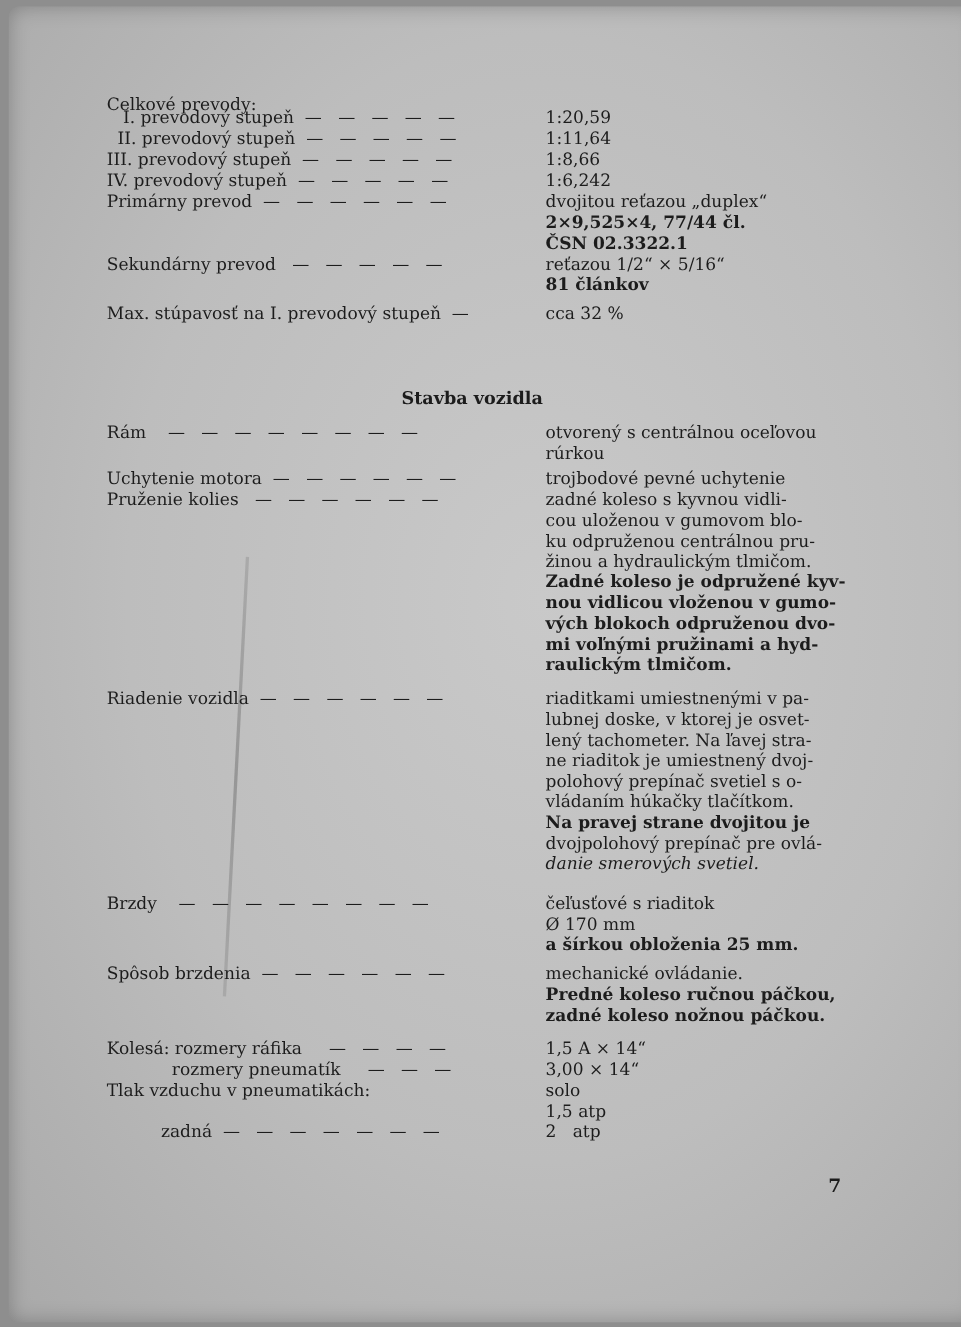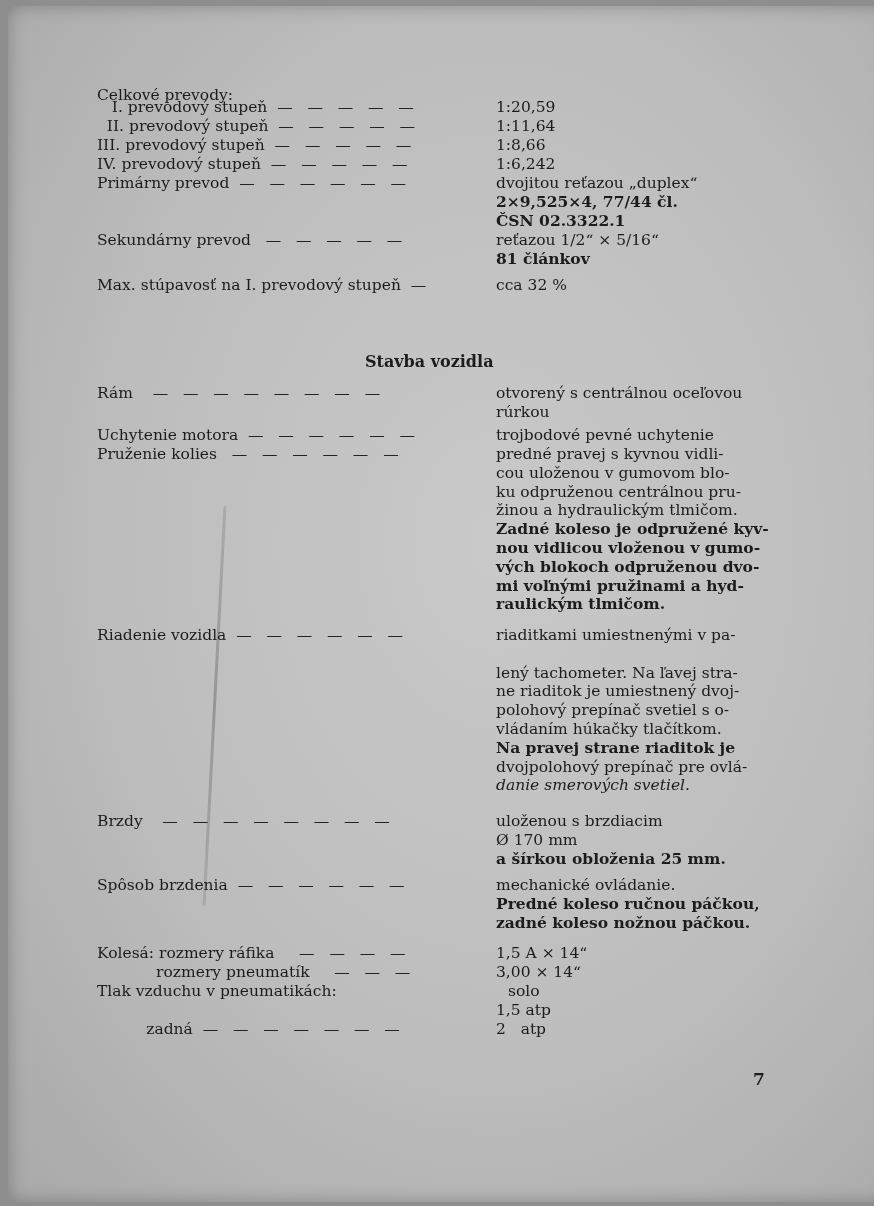--- a/index.html
+++ b/index.html
@@ -63,48 +63,49 @@
     <div class="row val" style="top: 225px; white-space: pre;">reťazou 1/2“ × 5/16“</div>
     <div class="row val bold" style="top: 244px; white-space: pre;">81 článkov</div>
     <div class="row lbl" style="top: 270px; white-space: pre;">Max. stúpavosť na I. prevodový stupeň  —</div>
     <div class="row val" style="top: 270px; white-space: pre;">cca 32 %</div>
     <div class="row lbl" style="top: 378px; white-space: pre;">Rám    —   —   —   —   —   —   —   —</div>
     <div class="row val" style="top: 378px; white-space: pre;">otvorený s centrálnou oceľovou</div>
     <div class="row val" style="top: 396.8px; white-space: pre;">rúrkou</div>
     <div class="row lbl" style="top: 420px; white-space: pre;">Uchytenie motora  —   —   —   —   —   —</div>
     <div class="row val" style="top: 420px; white-space: pre;">trojbodové pevné uchytenie</div>
     <div class="row lbl" style="top: 439px; white-space: pre;">Pruženie kolies   —   —   —   —   —   —</div>
-    <div class="row val" style="top: 439px; white-space: pre;">predné pravej s kyvnou vidli-</div>
+    <div class="row val" style="top: 439px; white-space: pre;">zadné koleso s kyvnou vidli-</div>
     <div class="row val" style="top: 457.8px; white-space: pre;">cou uloženou v gumovom blo-</div>
     <div class="row val" style="top: 476.6px; white-space: pre;">ku odpruženou centrálnou pru-</div>
     <div class="row val" style="top: 495.4px; white-space: pre;">žinou a hydraulickým tlmičom.</div>
     <div class="row val bold" style="top: 514.2px; white-space: pre;">Zadné koleso je odpružené kyv-</div>
     <div class="row val bold" style="top: 533px; white-space: pre;">nou vidlicou vloženou v gumo-</div>
     <div class="row val bold" style="top: 551.8px; white-space: pre;">vých blokoch odpruženou dvo-</div>
     <div class="row val bold" style="top: 570.6px; white-space: pre;">mi voľnými pružinami a hyd-</div>
     <div class="row val bold" style="top: 589.4px; white-space: pre;">raulickým tlmičom.</div>
     <div class="row lbl" style="top: 620px; white-space: pre;">Riadenie vozidla  —   —   —   —   —   —</div>
     <div class="row val" style="top: 620px; white-space: pre;">riaditkami umiestnenými v pa-</div>
+    <div class="row val" style="top: 638.8px; white-space: pre;">lubnej doske, v ktorej je osvet-</div>
     <div class="row val" style="top: 657.6px; white-space: pre;">lený tachometer. Na ľavej stra-</div>
     <div class="row val" style="top: 676.4px; white-space: pre;">ne riaditok je umiestnený dvoj-</div>
     <div class="row val" style="top: 695.2px; white-space: pre;">polohový prepínač svetiel s o-</div>
     <div class="row val" style="top: 714px; white-space: pre;">vládaním húkačky tlačítkom.</div>
-    <div class="row val bold" style="top: 732.8px; white-space: pre;">Na pravej strane riaditok je</div>
+    <div class="row val bold" style="top: 732.8px; white-space: pre;">Na pravej strane dvojitou je</div>
     <div class="row val" style="top: 751.6px; white-space: pre;">dvojpolohový prepínač pre ovlá-</div>
     <div class="row val" style="top: 770.4px; white-space: pre; font-style: italic;">danie smerových svetiel.</div>
     <div class="row lbl" style="top: 806px; white-space: pre;">Brzdy    —   —   —   —   —   —   —   —</div>
-    <div class="row val" style="top: 806px; white-space: pre;">uloženou s brzdiacim</div>
+    <div class="row val" style="top: 806px; white-space: pre;">čeľusťové s riaditok</div>
     <div class="row val" style="top: 824.8px; white-space: pre;">Ø 170 mm</div>
     <div class="row val bold" style="top: 843.6px; white-space: pre;">a šírkou obloženia 25 mm.</div>
     <div class="row lbl" style="top: 870px; white-space: pre;">Spôsob brzdenia  —   —   —   —   —   —</div>
     <div class="row val" style="top: 870px; white-space: pre;">mechanické ovládanie.</div>
     <div class="row val bold" style="top: 888.8px; white-space: pre;">Predné koleso ručnou páčkou,</div>
     <div class="row val bold" style="top: 907.6px; white-space: pre;">zadné koleso nožnou páčkou.</div>
     <div class="row lbl" style="top: 938px; white-space: pre;">Kolesá: rozmery ráfika     —   —   —   —</div>
     <div class="row val" style="top: 938px; white-space: pre;">1,5 A × 14“</div>
     <div class="row lbl" style="top: 957px; white-space: pre;">            rozmery pneumatík     —   —   —</div>
     <div class="row val" style="top: 957px; white-space: pre;">3,00 × 14“</div>
     <div class="row lbl" style="top: 976px; white-space: pre;">Tlak vzduchu v pneumatikách:</div>
-    <div class="row val" style="top: 976px; white-space: pre; margin-left: 12px;">solo</div>
+    <div class="row val" style="top: 976px; white-space: pre;">solo</div>
     <div class="row val" style="top: 995px; white-space: pre;">1,5 atp</div>
     <div class="row lbl" style="top: 1014px; white-space: pre;">          zadná  —   —   —   —   —   —   —</div>
     <div class="row val" style="top: 1014px; white-space: pre;">2   atp</div>
   </div>
 
 </body></html>

